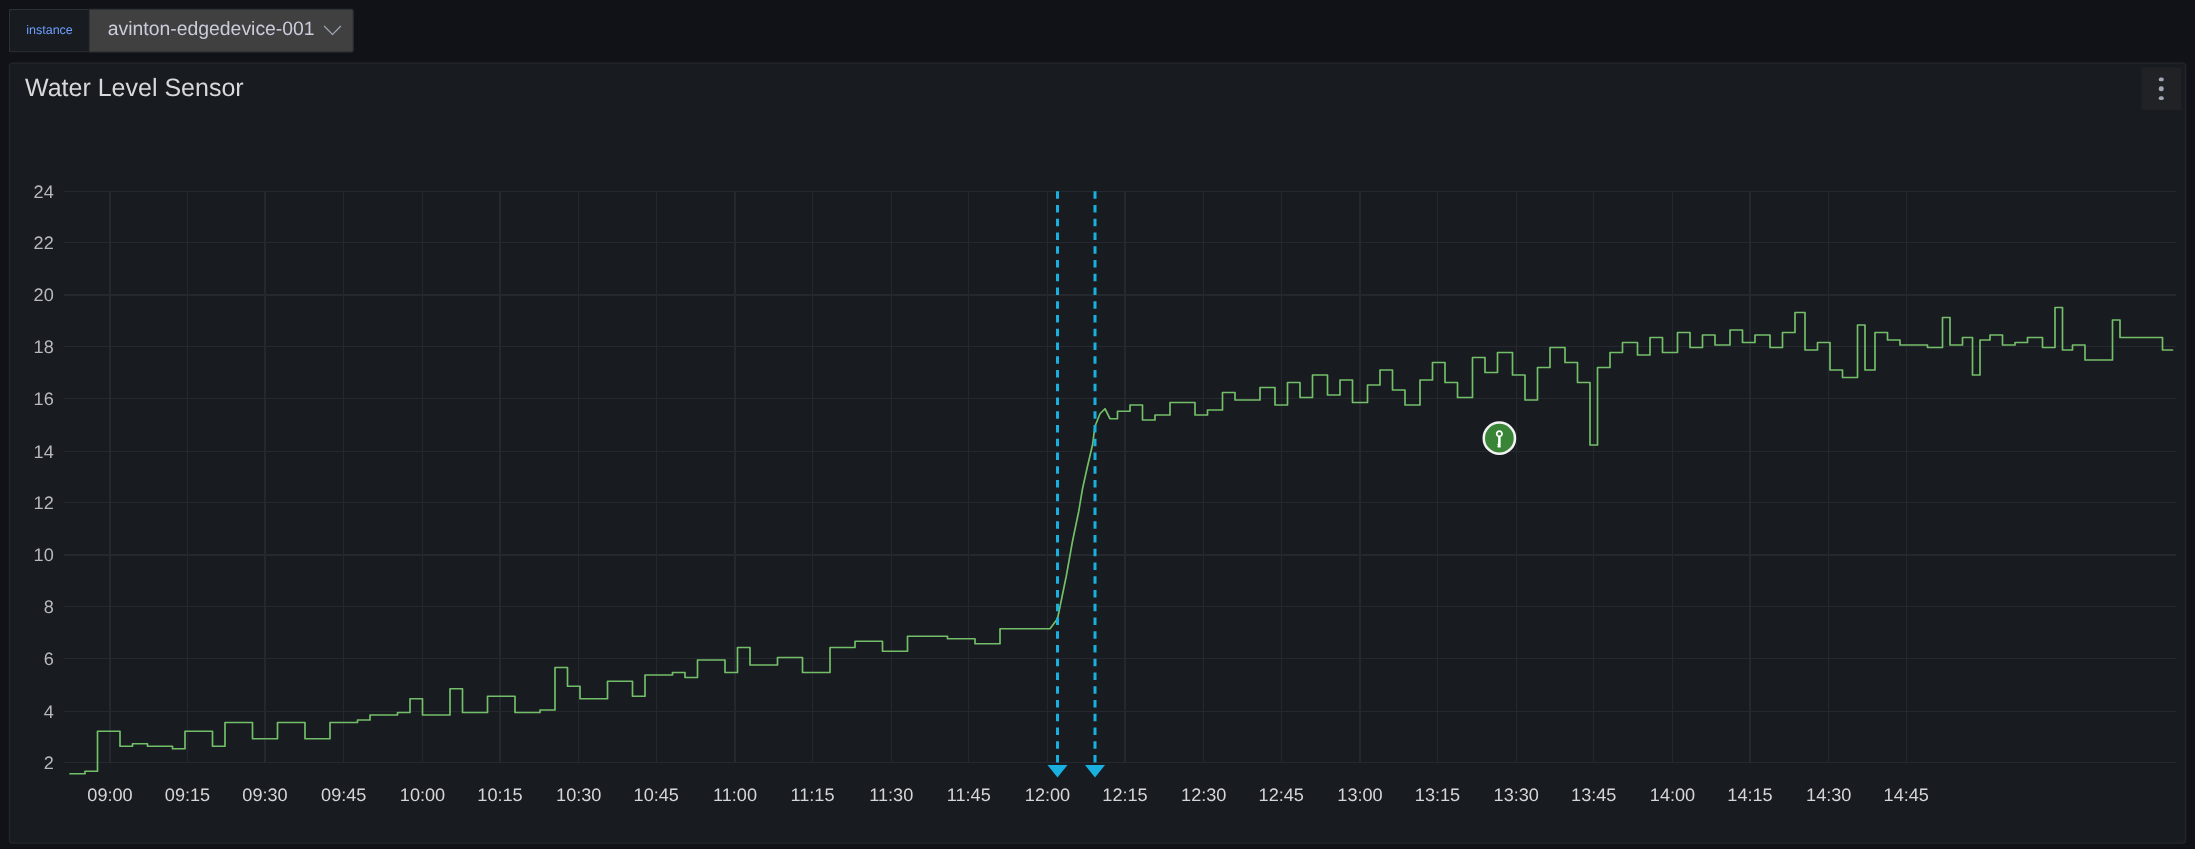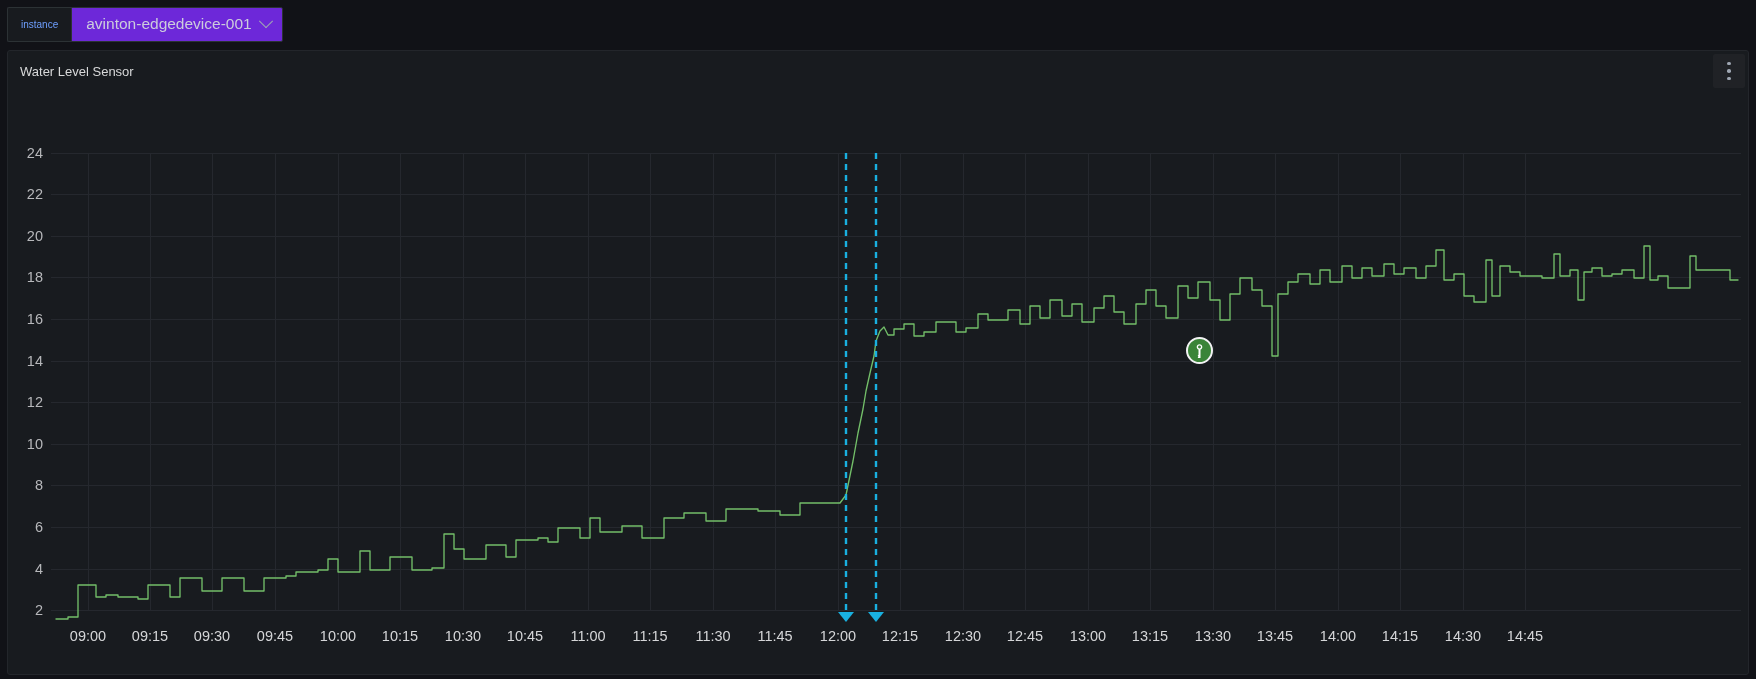--- a/index.html
+++ b/index.html
@@ -44,21 +44,21 @@
     border-radius: 2px 0 0 2px;
     color: #6e9fff;
     font-size: 10px;
     white-space: nowrap;
   }
   .var-value {
     display: flex;
     align-items: center;
     gap: 9px;
     padding: 0 11px 0 14px;
-    background: #6d28d9;
+    background: #404040;
     border: 1px solid #2c3235;
     border-radius: 0 2px 2px 0;
     color: #ccccdc;
     font-size: 15.5px;
     white-space: nowrap;
     cursor: pointer;
   }
   .chev {
     display: inline-block;
     width: 9px; height: 9px;
@@ -80,21 +80,21 @@
   }
   .panel-header {
     position: relative;
     height: 40px;
     display: flex;
     align-items: center;
     padding-left: 12px;
   }
   .panel-title {
     color: #d8d9da;
-    font-size: 13px;
+    font-size: 20px;
     font-weight: 500;
   }
   .panel-menu {
     position: absolute;
     right: 3px; top: 3px;
     width: 32px; height: 34px;
     background: #202226;
     border-radius: 2px;
     display: flex;
     flex-direction: column;

